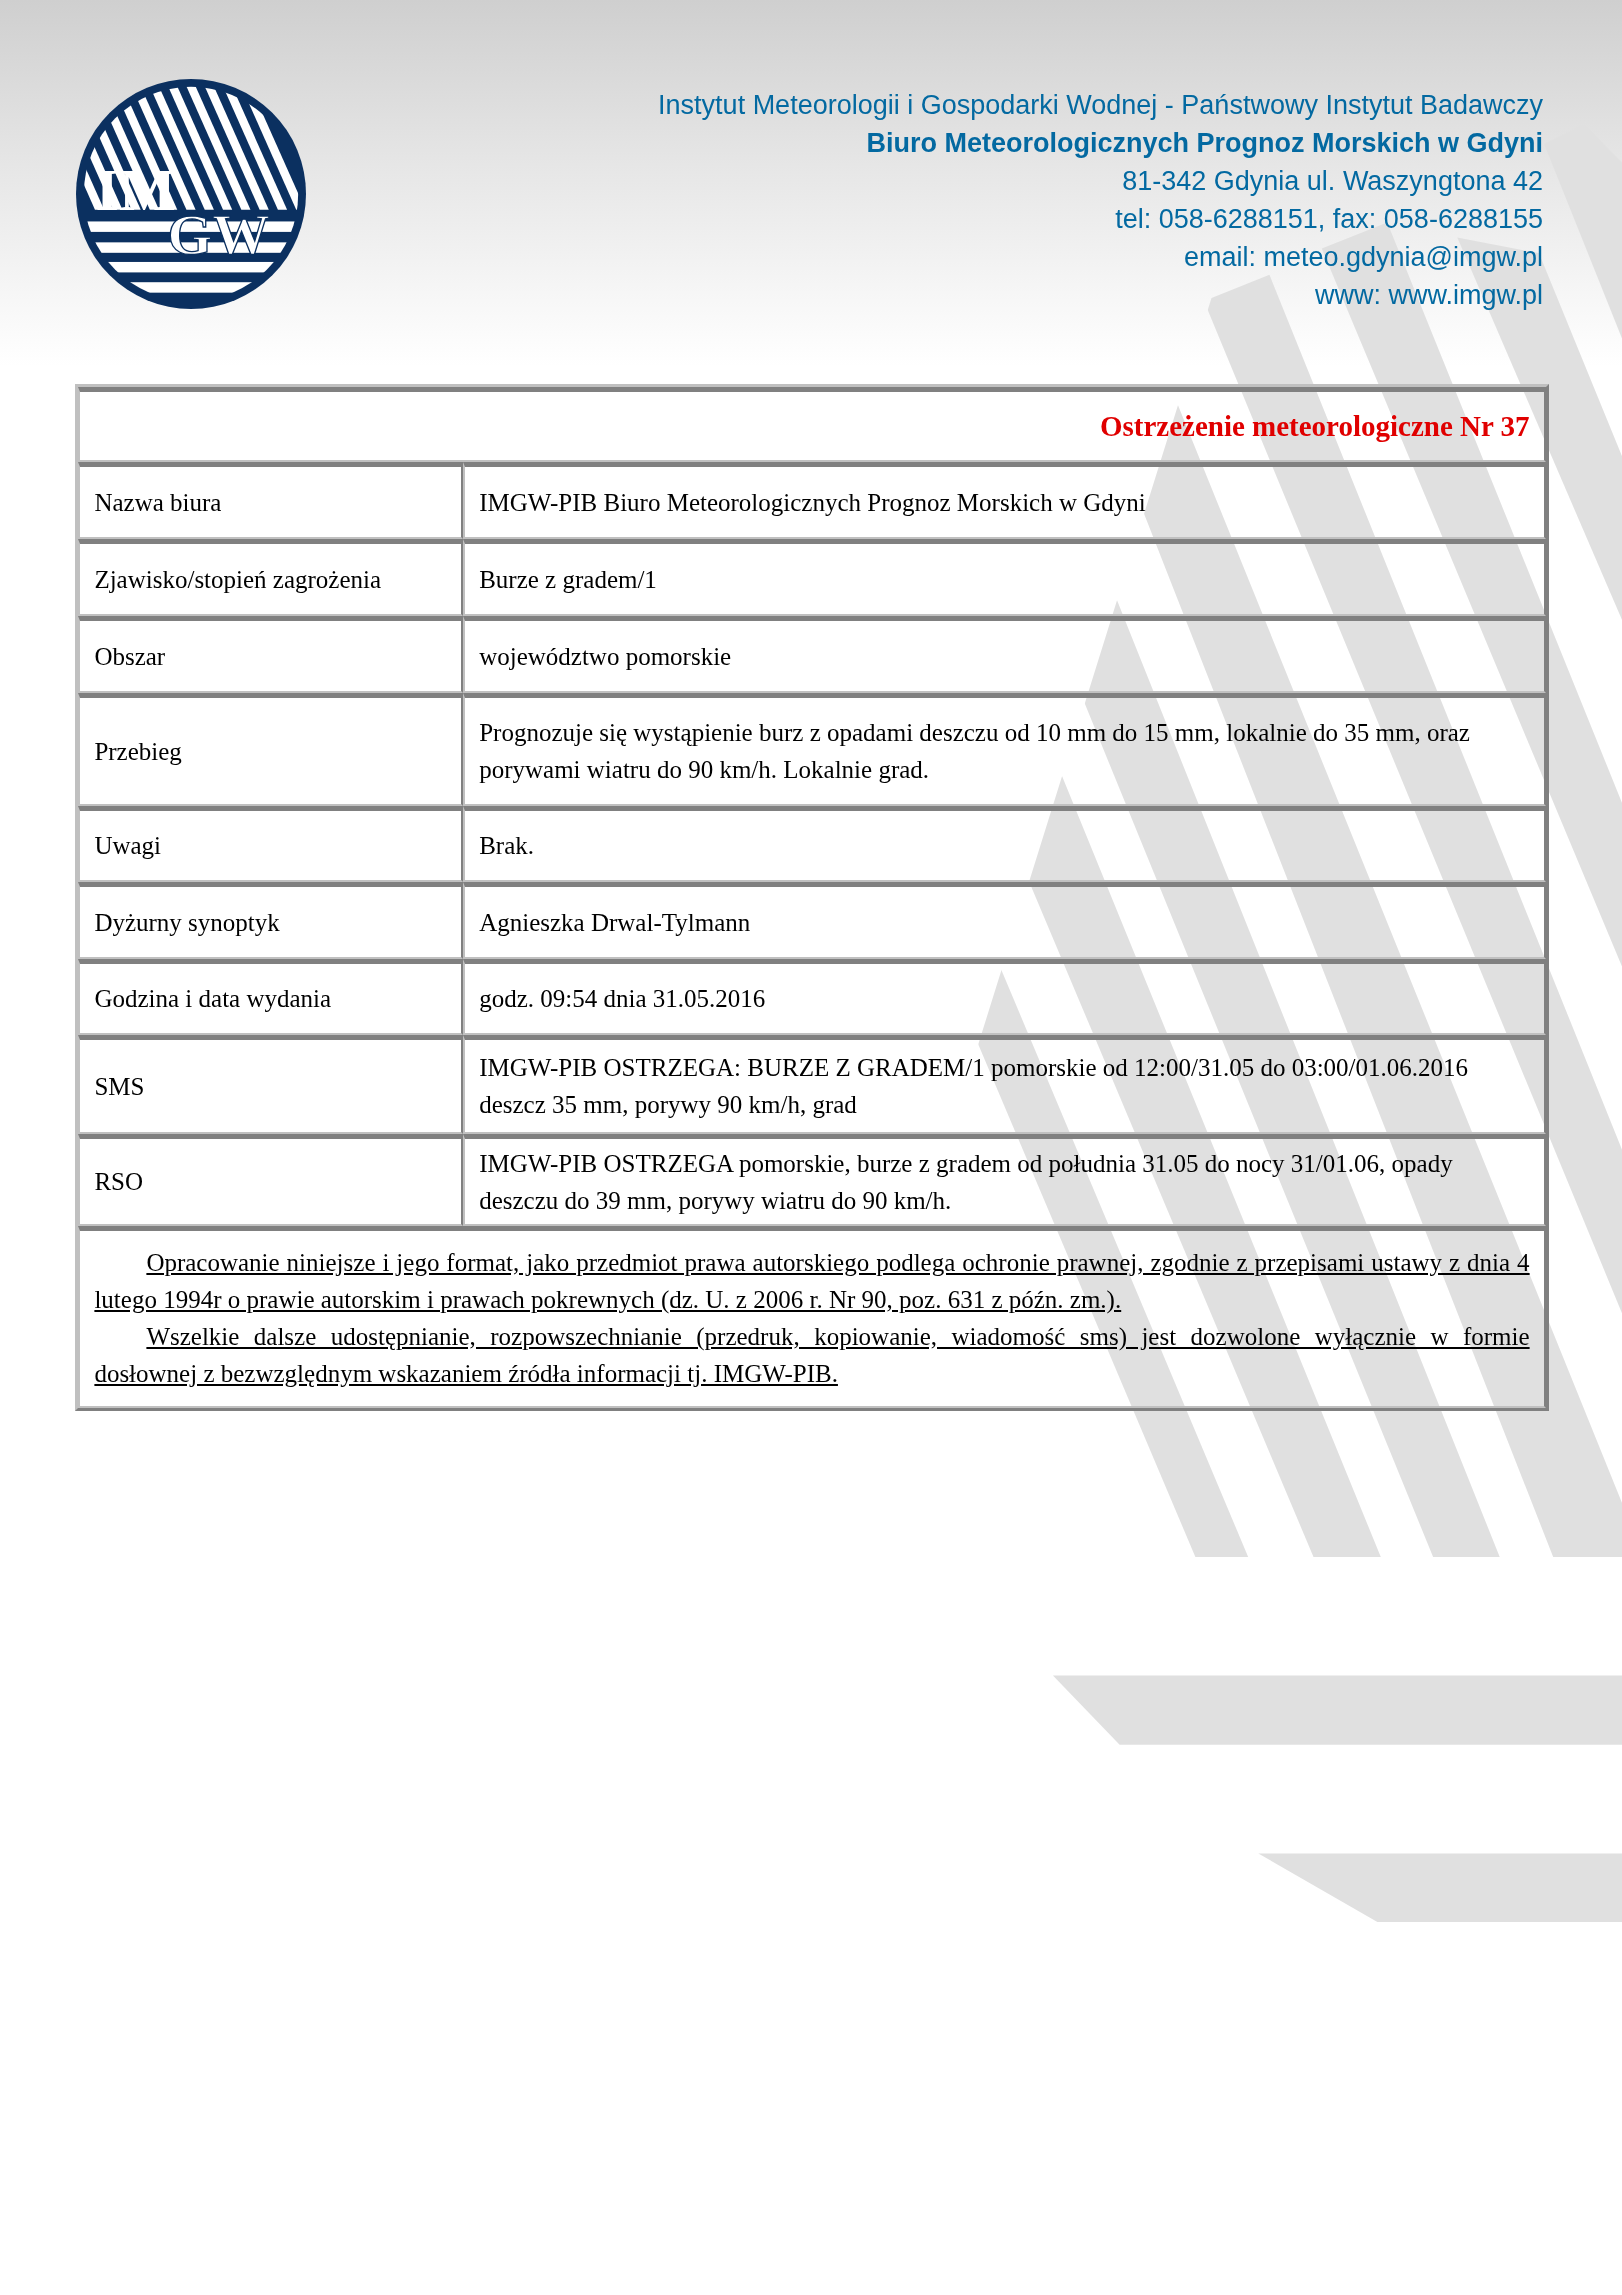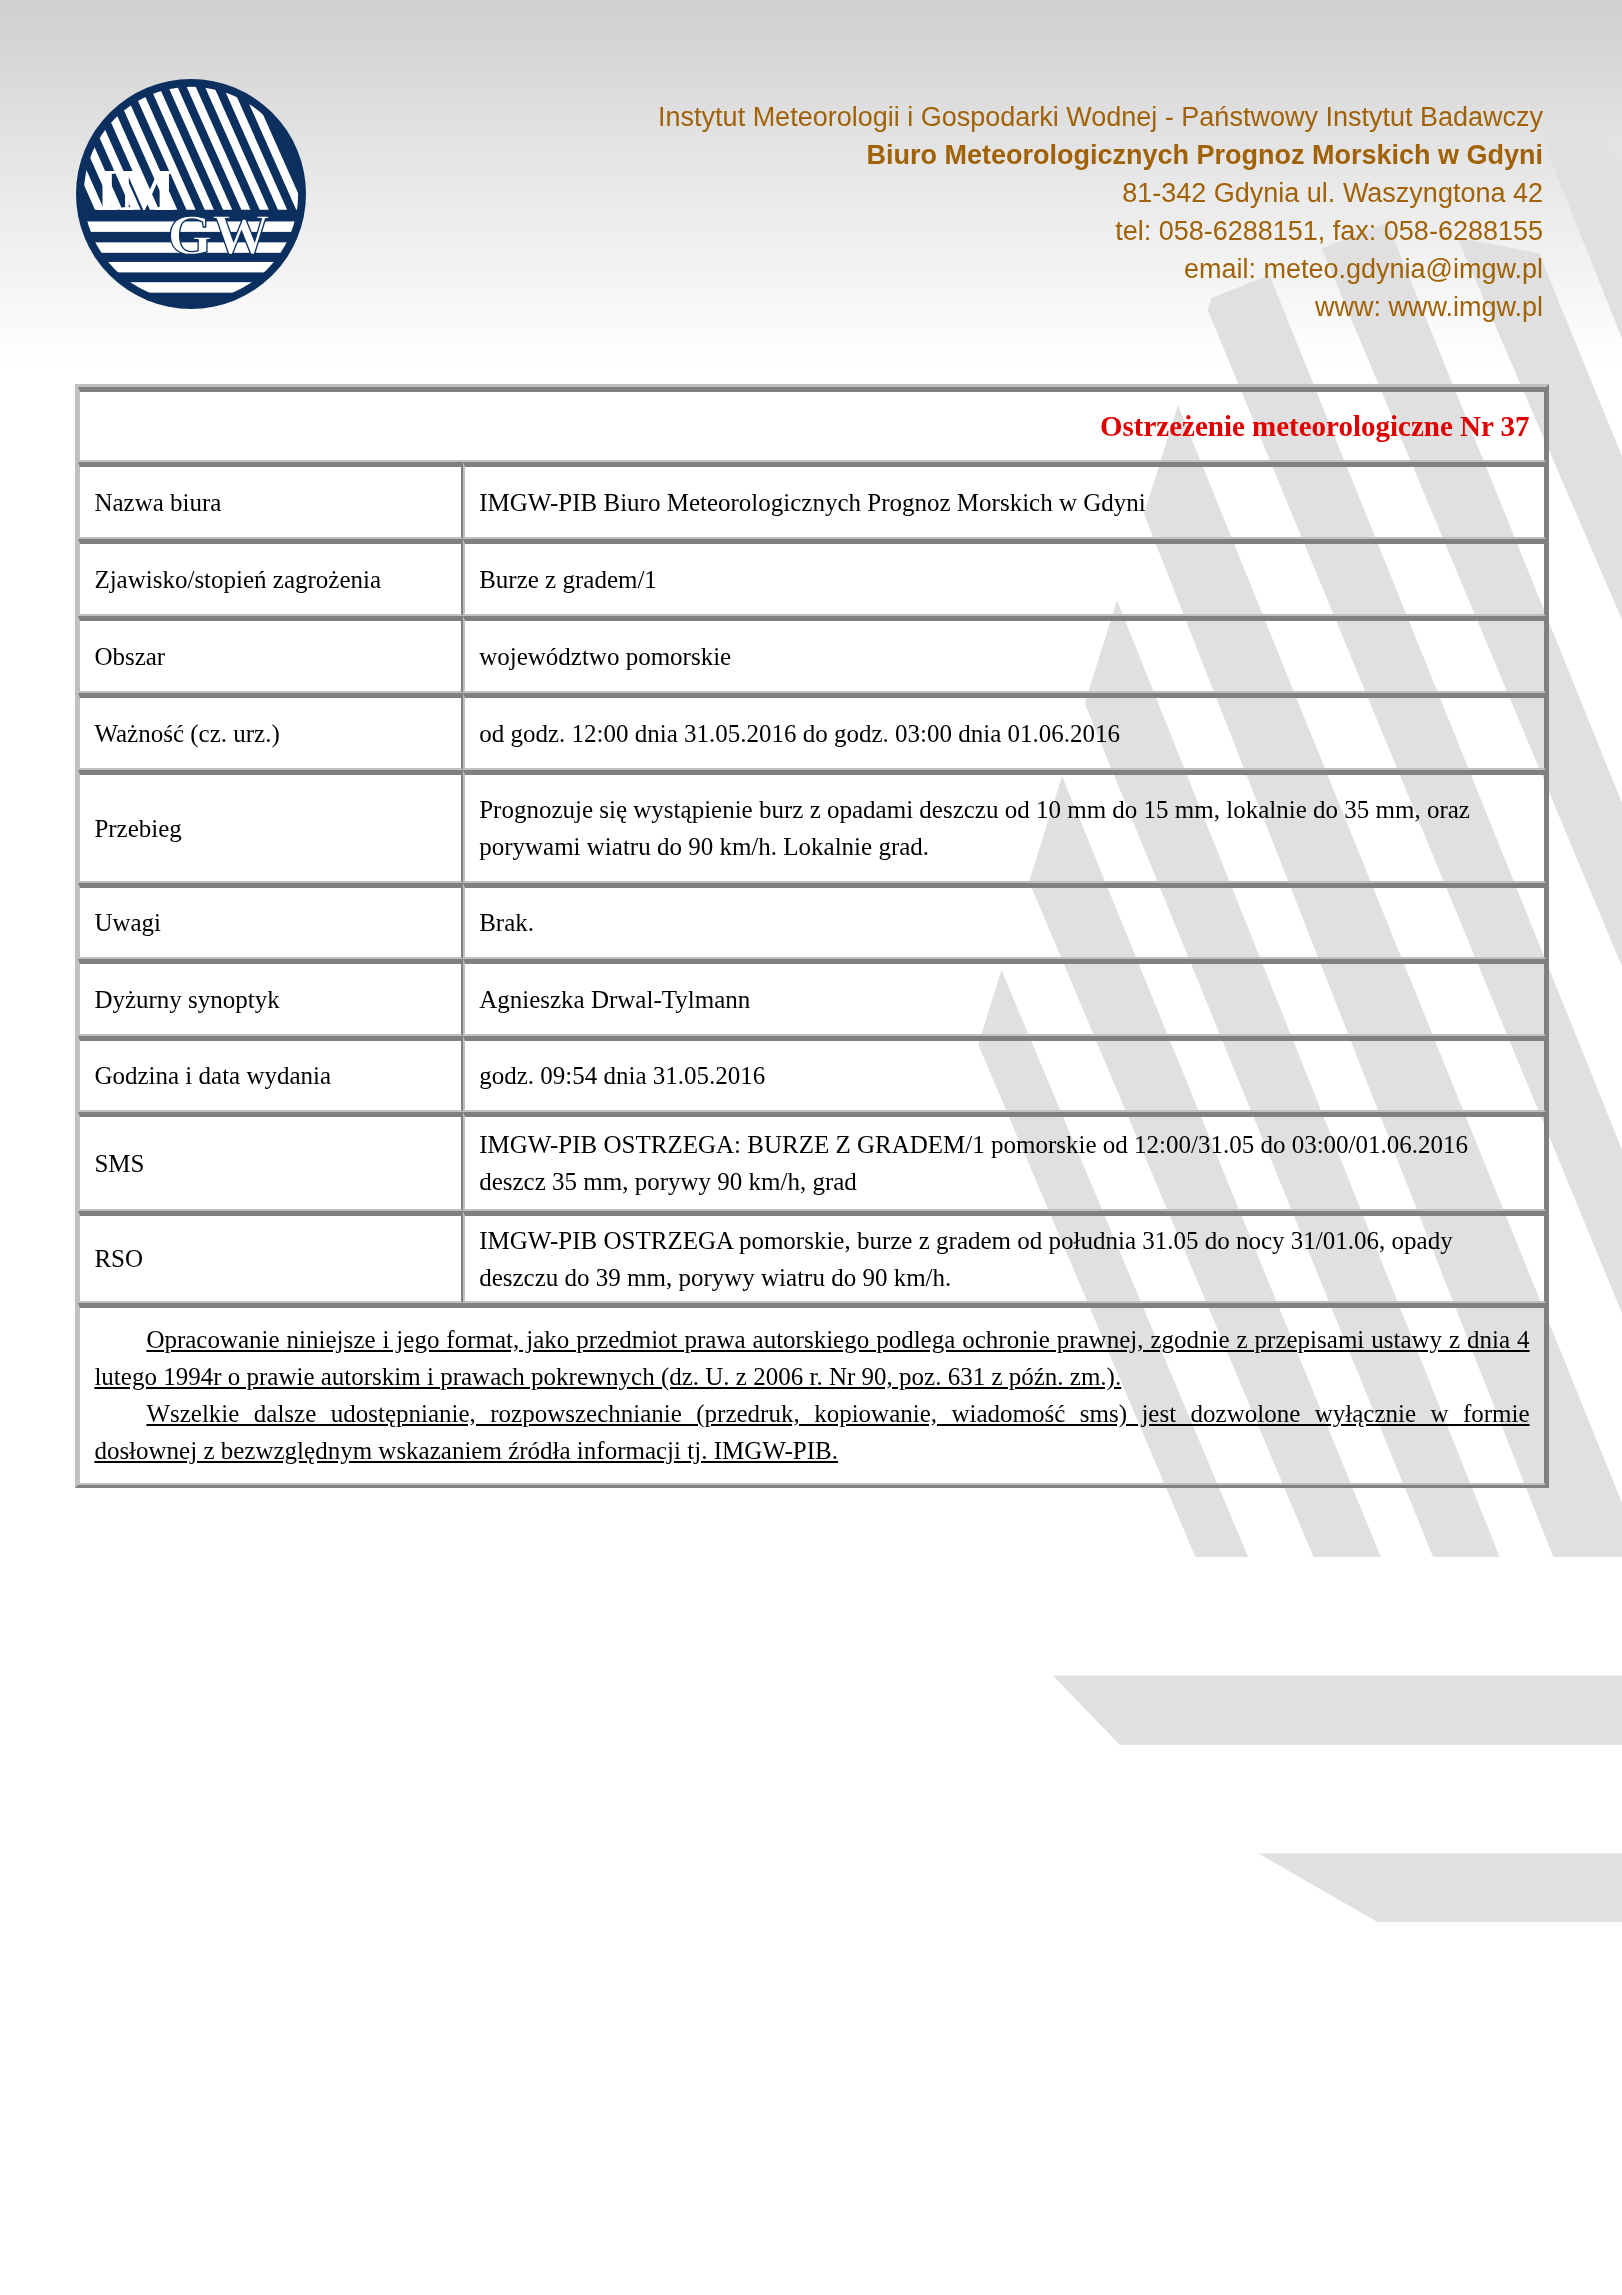--- a/index.html
+++ b/index.html
@@ -12,22 +12,22 @@
     position: absolute; left: 0; top: 0; width: 1623px; height: 366px;
     background: linear-gradient(to bottom, #cfcfcf 0%, #e6e6e6 45%, #f6f6f6 80%, #ffffff 100%);
   }
   .stripes {
     position: absolute; left: 0; top: 0; width: 1623px; height: 2295px;
   }
   .logo {
     position: absolute; left: 76px; top: 79px; width: 230px; height: 230px;
   }
   .org {
-    position: absolute; right: 80px; top: 98px; text-align: right;
-    font-family: "Liberation Sans", sans-serif; color: #a16207;
+    position: absolute; right: 80px; top: 86px; text-align: right;
+    font-family: "Liberation Sans", sans-serif; color: #0369a1;
     font-size: 27px; line-height: 38px;
   }
   .org div { white-space: nowrap; }
   .org .bold { font-weight: bold; }
 
   table.warn {
     position: absolute; left: 75px; top: 384px; width: 1474px;
     border-collapse: separate; border-spacing: 0;
     border-top: 3.9px solid #c0c0c0; border-left: 3.9px solid #c0c0c0;
     border-right: 3.9px solid #808080; border-bottom: 3.9px solid #808080;
@@ -125,24 +125,20 @@
     <td>IMGW-PIB Biuro Meteorologicznych Prognoz Morskich w Gdyni</td>
   </tr>
   <tr style="height:77px">
     <td class="lbl">Zjawisko/stopień zagrożenia</td>
     <td>Burze z gradem/1</td>
   </tr>
   <tr style="height:77px">
     <td class="lbl">Obszar</td>
     <td>województwo pomorskie</td>
   </tr>
-  <tr style="height:77px">
-    <td class="lbl">Ważność (cz. urz.)</td>
-    <td>od godz. 12:00 dnia 31.05.2016 do godz. 03:00 dnia 01.06.2016</td>
-  </tr>
   <tr style="height:113px">
     <td class="lbl">Przebieg</td>
     <td>Prognozuje się wystąpienie burz z opadami deszczu od 10 mm do 15 mm, lokalnie do 35 mm, oraz porywami wiatru do 90 km/h. Lokalnie grad.</td>
   </tr>
   <tr style="height:76px">
     <td class="lbl">Uwagi</td>
     <td>Brak.</td>
   </tr>
   <tr style="height:77px">
     <td class="lbl">Dyżurny synoptyk</td>

